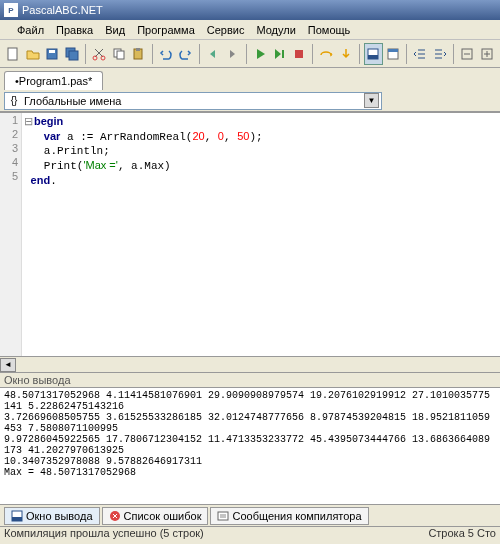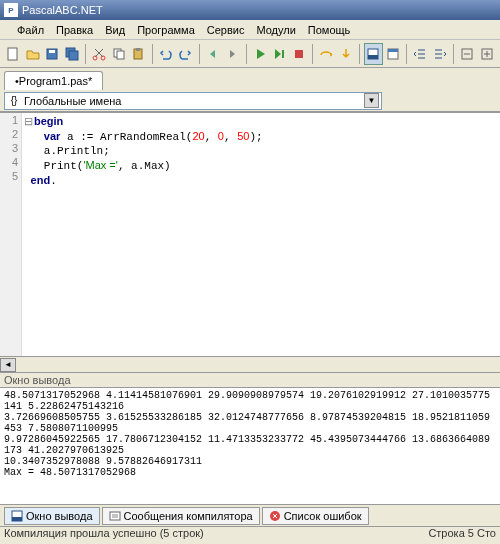--- a/index.html
+++ b/index.html
@@ -233,33 +233,33 @@
         <svg width="12" height="12">
           <rect x="1" y="1" width="10" height="10" fill="#fff" stroke="#2a5088"></rect>
           <rect x="1" y="7" width="10" height="4" fill="#2a5088"></rect>
         </svg>
       </span>
     <span>Окно вывода</span>
   </div>
   <div class="btab">
     <span class="bi">
         <svg width="12" height="12">
+          <circle cx="6" cy="6" r="5" fill="#d44"></circle>
+          <path d="M4 4l4 4M8 4l-4 4" stroke="#fff"></path>
+        </svg>
+      </span>
+    <span>Список ошибок</span>
+  </div>
+  <div class="btab">
+    <span class="bi">
+        <svg width="12" height="12">
           <rect x="1" y="2" width="10" height="8" fill="#fff" stroke="#666"></rect>
           <path d="M3 5h6M3 7h6" stroke="#888"></path>
         </svg>
       </span>
     <span>Сообщения компилятора</span>
   </div>
-  <div class="btab">
-    <span class="bi">
-        <svg width="12" height="12">
-          <circle cx="6" cy="6" r="5" fill="#d44"></circle>
-          <path d="M4 4l4 4M8 4l-4 4" stroke="#fff"></path>
-        </svg>
-      </span>
-    <span>Список ошибок</span>
-  </div>
 </div>
 
 <div class="status">
   <span>Компиляция прошла успешно (5 строк)</span>
   <span class="r">Строка   5 Сто</span>
 </div>
 
 </body></html>

